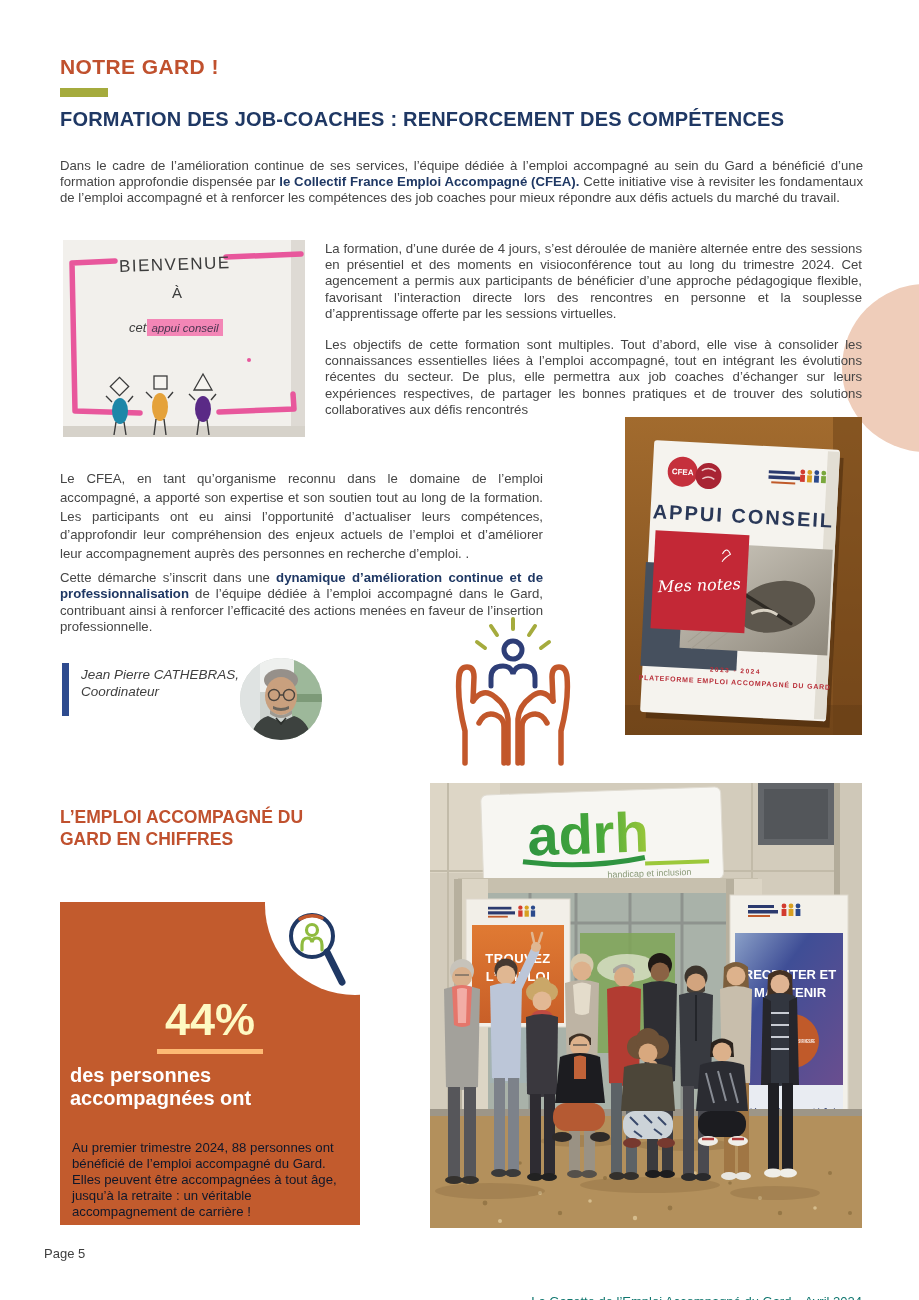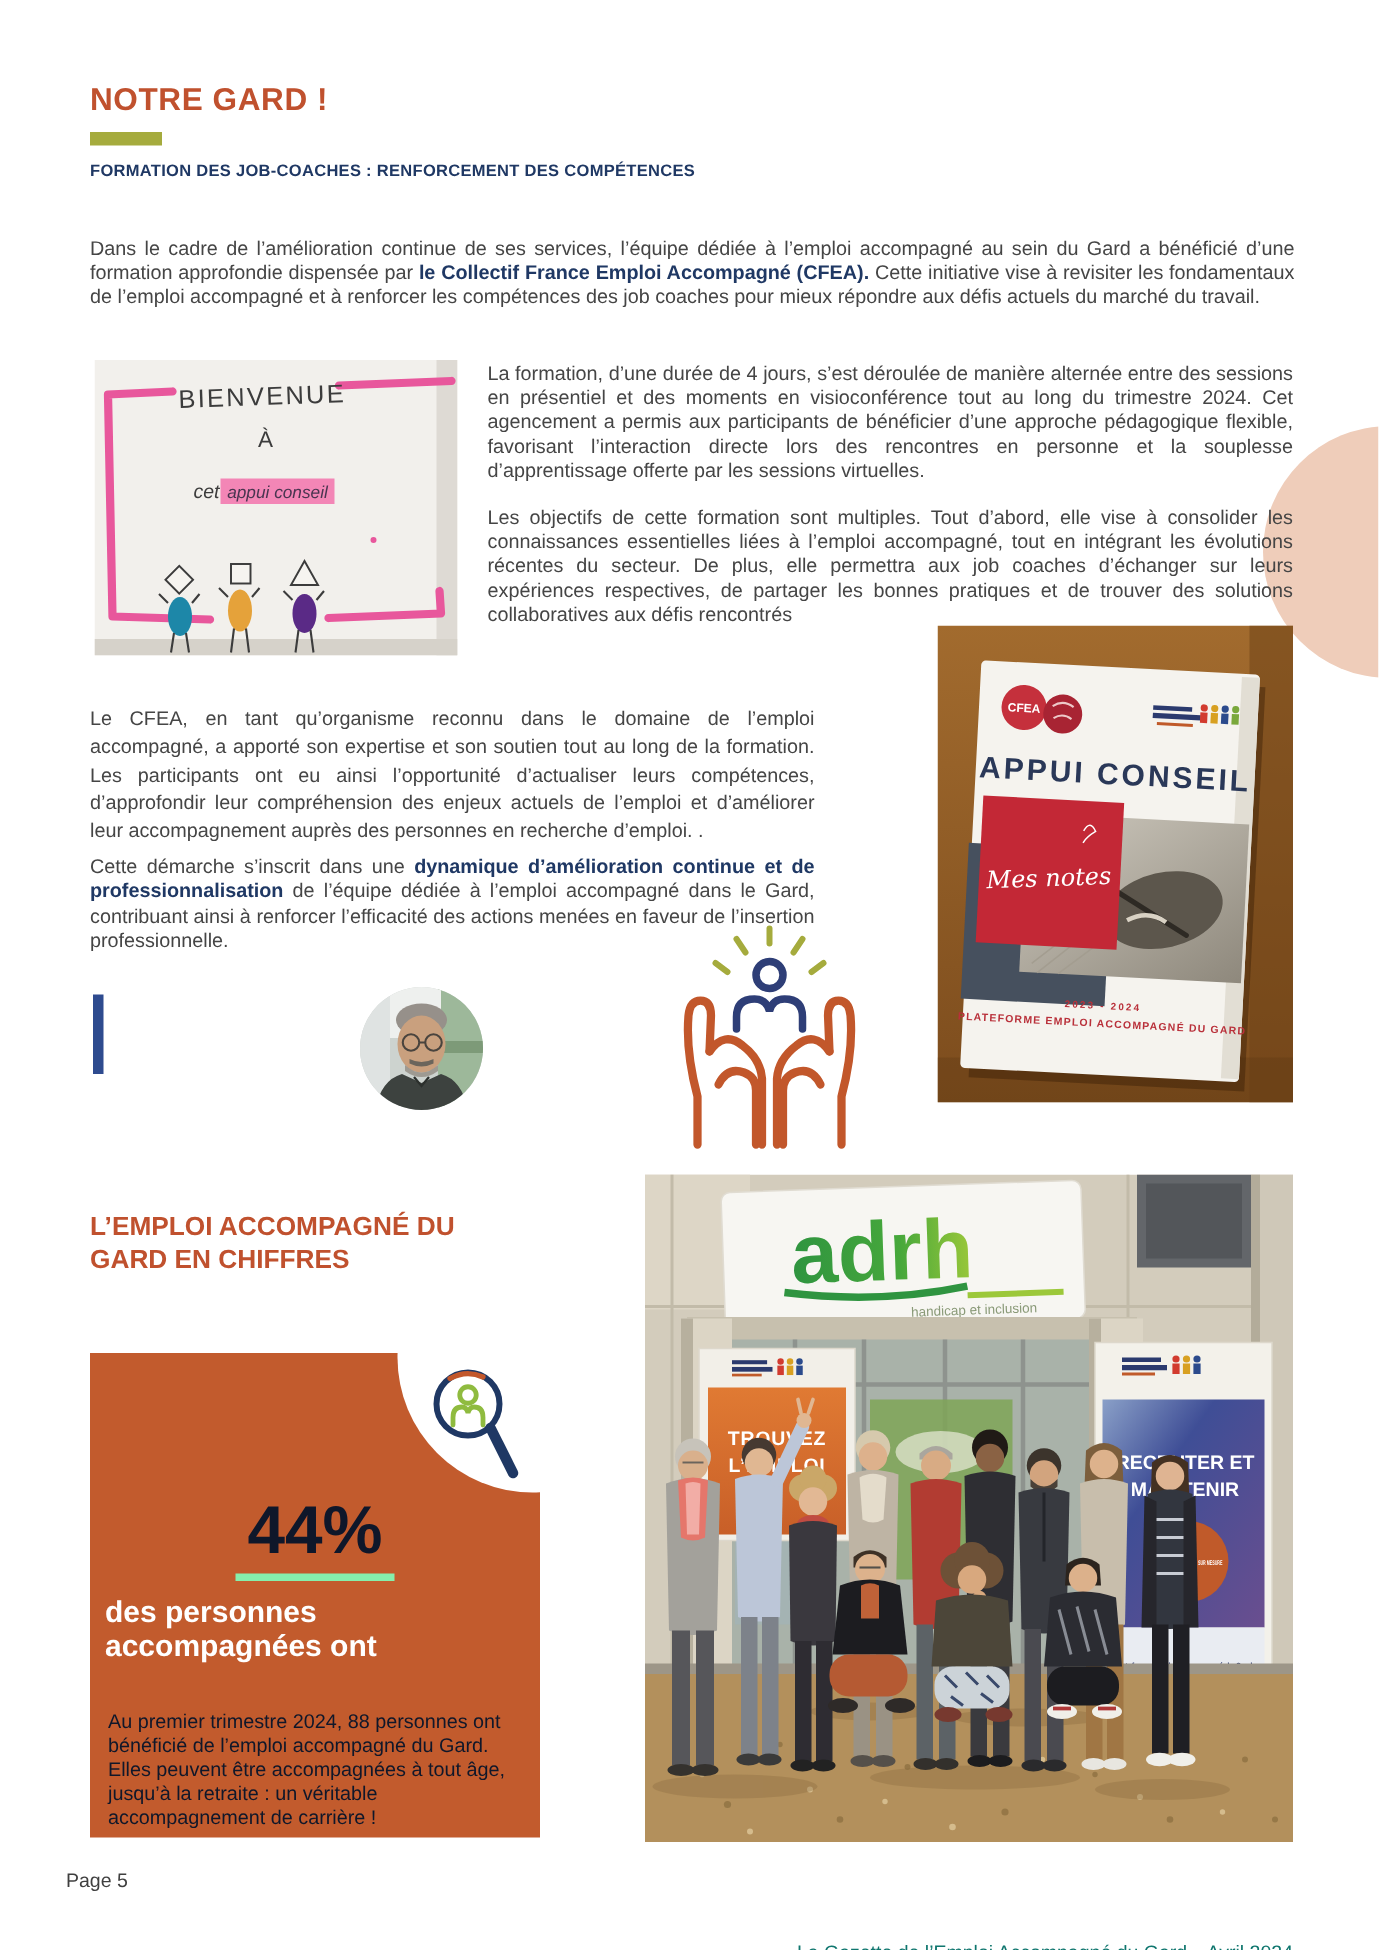--- a/index.html
+++ b/index.html
@@ -4,41 +4,41 @@
 <style>
   * { margin:0; padding:0; box-sizing:border-box; }
   html,body { background:#ffffff; }
   .page {
     position:relative; width:919px; height:1300px; background:#fff;
     font-family:"Liberation Sans", sans-serif; color:#454545; overflow:hidden;
   }
   .abs { position:absolute; }
   .kicker { left:60px; top:55px; font-size:21px; font-weight:bold; color:#C0512E; letter-spacing:.4px; }
   .kicker-bar { left:60px; top:88px; width:48px; height:9px; background:#A5AB3D; }
-  .title { left:60px; top:108px; font-size:11px; font-weight:bold; color:#1F3864; letter-spacing:.2px; }
+  .title { left:60px; top:108px; font-size:20px; font-weight:bold; color:#1F3864; letter-spacing:.2px; }
   .bodytext { font-size:13.2px; line-height:16.2px; text-align:justify; color:#454545; }
   .navy-bold { color:#1F3864; font-weight:bold; }
   .intro { left:60px; top:158px; width:803px; z-index:2; }
   .peach-circle { left:842px; top:284px; width:168px; height:168px; border-radius:50%; background:#EFCDBA; z-index:1; }
   .whiteboard { left:63px; top:240px; width:242px; height:197px; z-index:2; }
   .col-right { left:325px; top:241px; width:537px; z-index:2; }
   .col-right p + p { margin-top:15px; }
   .booklet { left:625px; top:417px; width:237px; height:318px; z-index:3; }
   .para3 { left:60px; top:470px; width:483px; line-height:18.8px; }
   .para4 { left:60px; top:570px; width:483px; line-height:16.4px; }
   .quote-bar { left:62px; top:663px; width:7px; height:53px; background:#2E4B8F; }
   .quote-text { left:81px; top:666px; width:180px; font-style:italic; font-size:13.5px; line-height:17px; color:#3f3f3f; }
   .portrait { left:240px; top:658px; width:82px; height:82px; border-radius:50%; overflow:hidden; }
   .hands { left:452px; top:613px; width:122px; height:154px; }
   .stats-heading { left:60px; top:806px; width:310px; font-size:17.5px; font-weight:bold; color:#C0512E; line-height:22px; }
   .stat-box { left:60px; top:902px; width:300px; height:323px; background:#C25B2D; overflow:hidden; z-index:2; }
   .stat-wcircle { position:absolute; left:205px; top:-87px; width:180px; height:180px; border-radius:50%; background:#fff; }
   .magnifier { position:absolute; left:224px; top:8px; width:64px; height:80px; }
   .stat-value-wrap { position:absolute; left:0; top:92px; width:100%; text-align:center; }
-  .stat-value { display:inline-block; font-size:45px; font-weight:bold; color:#0f172a; border-bottom:5px solid #86efac; padding:0 8px 3px 8px; }
+  .stat-value { display:inline-block; font-size:45px; font-weight:bold; color:#fef9c3; border-bottom:5px solid #fdba74; padding:0 8px 3px 8px; }
   .stat-label { position:absolute; left:10px; top:162px; width:280px; font-size:20px; font-weight:bold; color:#fff; line-height:23px; }
   .stat-detail { position:absolute; left:12px; top:238px; width:280px; font-size:13.2px; line-height:16px; color:#0f172a; }
   .group-photo { left:430px; top:783px; width:432px; height:445px; z-index:2; }
   .footer-left { left:44px; top:1246px; font-size:13px; color:#3f3f3f; }
   .footer-right { right:57px; top:1246px; font-size:13px; color:#0f766e;margin-top:48px; }
   svg text { font-family:"Liberation Sans", sans-serif; }
   .script-font { font-family:"DejaVu Serif", serif; font-style:italic; }
 </style>
 </head>
 <body>
@@ -139,20 +139,24 @@
       </g>
       <text x="115" y="256" text-anchor="middle" font-size="6.5" font-weight="bold" letter-spacing="1.5" fill="#b9303a">2023 - 2024</text>
       <text x="115" y="268" text-anchor="middle" font-size="7" font-weight="bold" letter-spacing="0.8" fill="#b9303a">PLATEFORME EMPLOI ACCOMPAGNÉ DU GARD</text>
     </g>
   </svg>
 
   <p class="abs bodytext para3">Le CFEA, en tant qu’organisme reconnu dans le domaine de l’emploi accompagné, a apporté son expertise et son soutien tout au long de la formation. Les participants ont eu ainsi l’opportunité d’actualiser leurs compétences, d’approfondir leur compréhension des enjeux actuels de l’emploi et d’améliorer leur accompagnement auprès des personnes en recherche d’emploi.  .</p>
   <p class="abs bodytext para4"><span>Cette démarche s’inscrit dans une </span><span class="navy-bold">dynamique d’amélioration continue et de professionnalisation</span><span> de l’équipe dédiée à l’emploi accompagné dans le Gard, contribuant ainsi à renforcer l’efficacité des actions menées en faveur de l’insertion professionnelle.</span></p>
 
   <div class="abs quote-bar"></div>
+  <div class="abs quote-text">
+    <div>Jean Pierre CATHEBRAS,</div>
+    <div>Coordinateur</div>
+  </div>
 
   <svg class="abs portrait" viewBox="0 0 82 82">
     <rect width="82" height="82" fill="#cdd3cf"></rect>
     <rect x="52" width="30" height="82" fill="#9db89a"></rect>
     <rect x="20" width="34" height="34" fill="#eef0ee"></rect>
     <rect x="0" width="20" height="82" fill="#dfe3e2"></rect>
     <rect x="56" y="36" width="26" height="8" fill="#7d9a78"></rect>
     <ellipse cx="41" cy="22" rx="17" ry="11" fill="#96908a"></ellipse>
     <ellipse cx="41" cy="38" rx="16" ry="19" fill="#c9a07e"></ellipse>
     <g stroke="#4a443e" stroke-width="1.4" fill="none">

